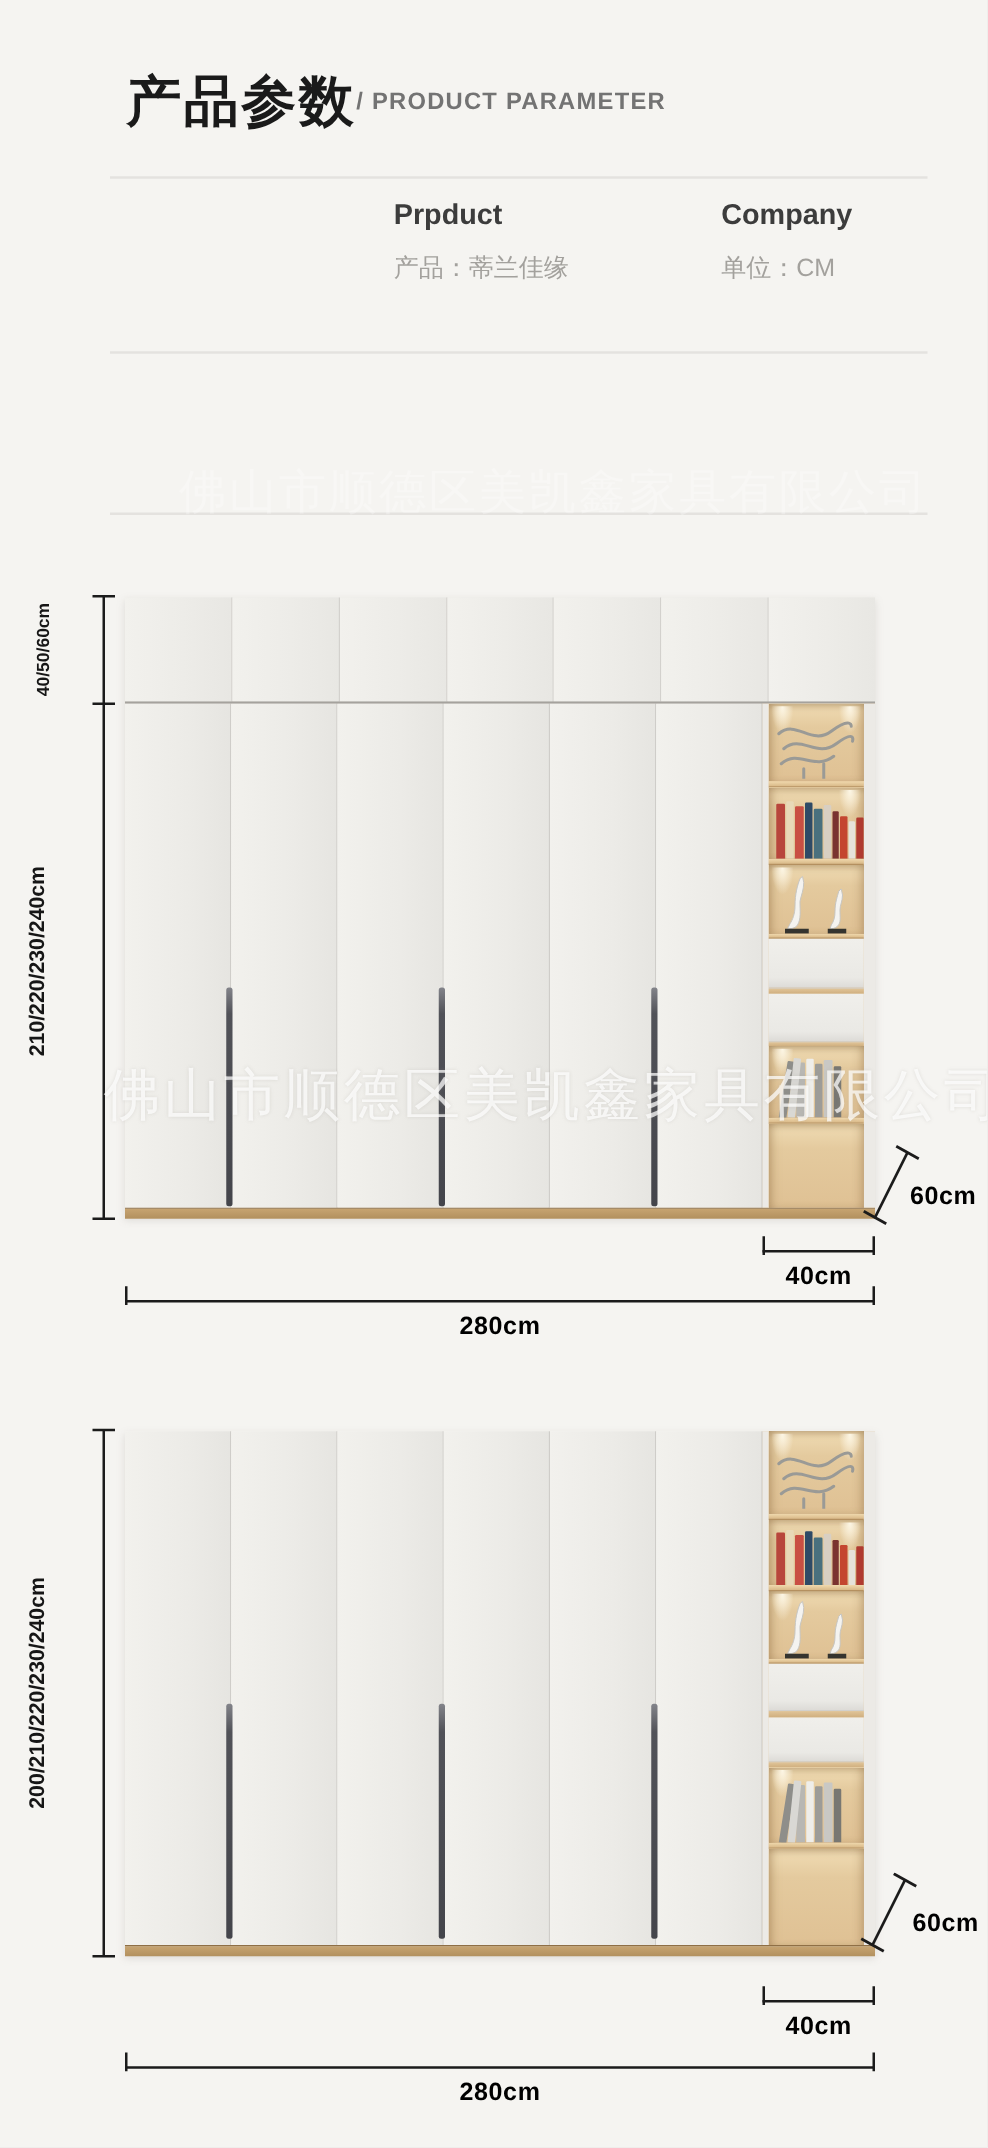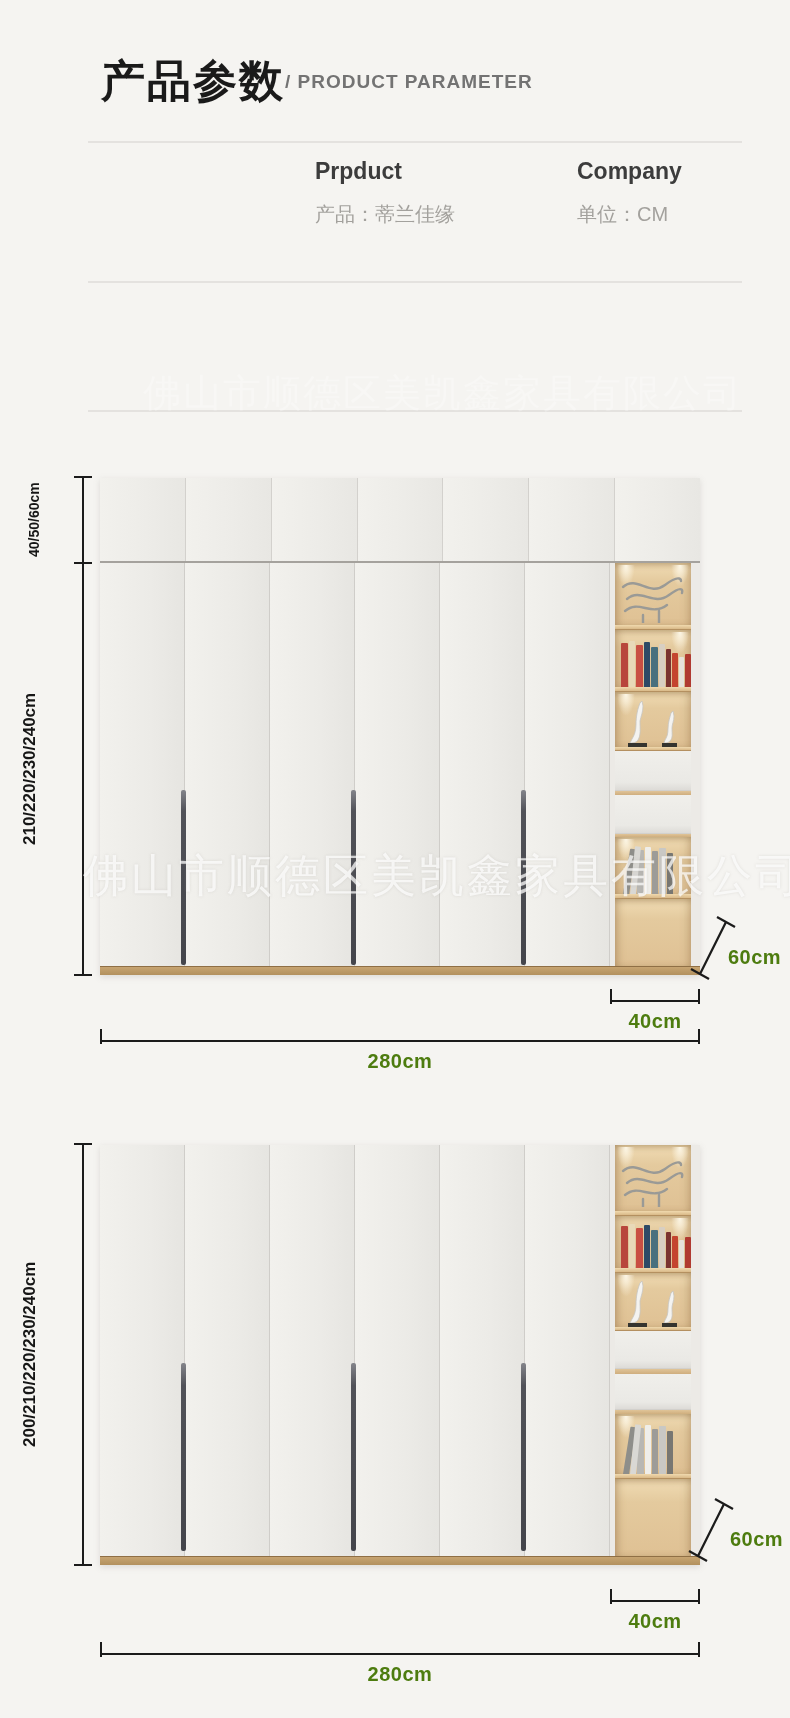--- a/index.html
+++ b/index.html
@@ -26,21 +26,21 @@
   
   .wm { position:absolute; left:0; width:790px; text-align:center; white-space:nowrap; font-weight:400; pointer-events:none; z-index:30;margin-left:48px; }
   .wm-faint { top:368px; font-size:38px; color:rgba(255,255,255,0.28); letter-spacing:2px; }
   .wm-main { top:846px; font-size:45px; color:rgba(255,255,255,0.72); letter-spacing:3px; text-shadow:0 0 3px rgba(160,155,148,0.25); }
   
   .vline { position:absolute; width:2px; background:#1b1b1b; }
   .vtick { position:absolute; width:18px; height:2px; background:#1b1b1b; }
   .hline { position:absolute; height:2px; background:#1b1b1b; }
   .hline::before, .hline::after { content:""; position:absolute; width:2px; height:15px; top:-11px; background:#1b1b1b; }
   .hline::before { left:0; } .hline::after { right:0; }
-  .dim-text { position:absolute; font-size:20px; font-weight:600; color:#4d7c0f; letter-spacing:0.5px; }
+  .dim-text { position:absolute; font-size:20px; font-weight:600; color:#000000; letter-spacing:0.5px; }
   .vlabel { position:absolute; display:flex; align-items:center; justify-content:center; writing-mode:vertical-rl; transform:rotate(180deg); color:#161616; }
   .vl-small { font-size:14px; font-weight:600; }
   .vl-big { font-size:17px; font-weight:700; }
   .depth-svg { position:absolute; z-index:5; }
   
   .wardrobe { position:absolute; left:100px; width:600px; box-shadow:0 2px 6px rgba(150,145,138,0.25); }
   .top-row { display:flex; height:85px; border-bottom:2px solid #a5a29d; background:#eeede9; }
   .top-row .panel { flex:1; background:linear-gradient(90deg,#f2f1ed 0%,#edece8 55%,#e8e7e3 100%); border-right:1px solid #d3d1cd; }
   .top-row .panel:last-child { border-right:none; }
   .wbody { display:flex; }

